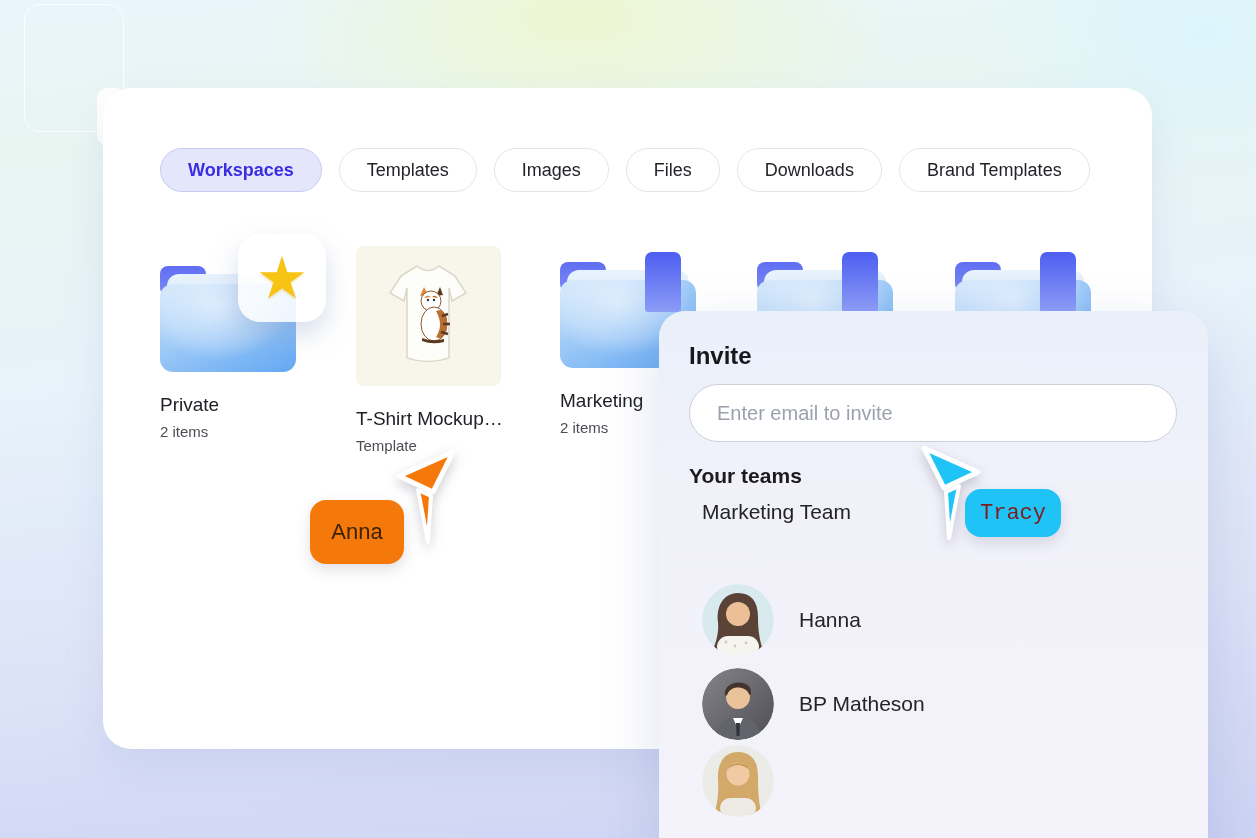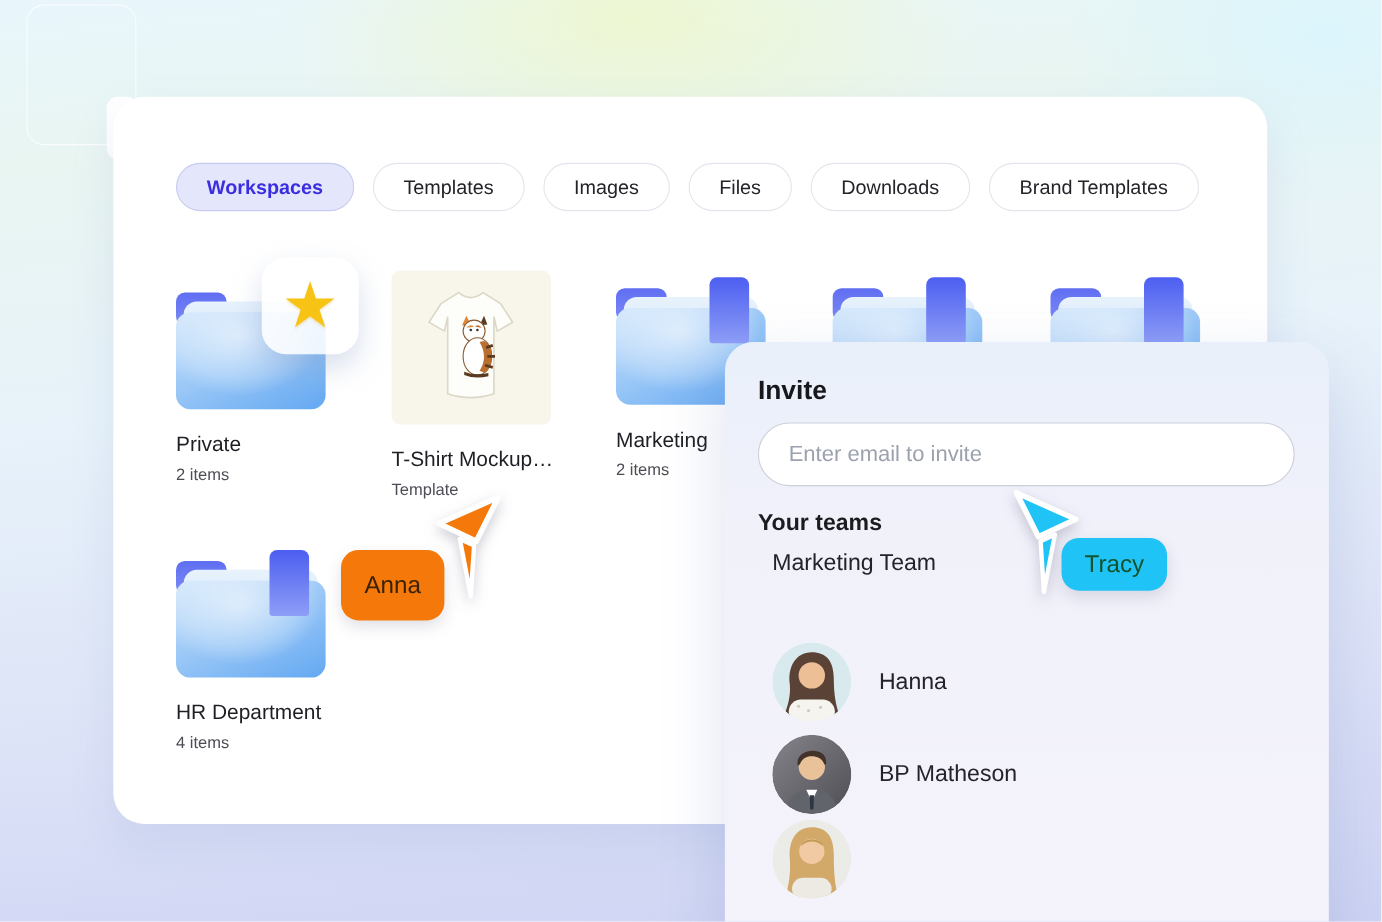--- a/index.html
+++ b/index.html
@@ -63,21 +63,21 @@
   .team-name { font-size:21px; color:#232329; }
   .avatar { width:72px; height:72px; border-radius:50%; overflow:hidden; flex:0 0 72px; }
   .avatar-initials { width:72px; height:72px; border-radius:50%; background:#0f62e6; color:#fff;
     display:flex; align-items:center; justify-content:center; font-size:23px; font-weight:700; letter-spacing:.5px; }
 
   
   .cursor-group { position:absolute; }
   .cursor-label { position:absolute; display:flex; align-items:center; justify-content:center;
     border-radius:16px; font-size:22px; font-weight:500; box-shadow:0 6px 14px rgba(90,90,120,.18); }
   .cursor-anna-label { left:0; top:54px; width:94px; height:64px; background:#f5790a; color:#3a2305; }
-  .cursor-tracy-label { left:45px; top:45px; width:96px; height:48px; background:#1fc3f6; color:#14532d; }
+  .cursor-tracy-label { left:45px; top:45px; width:96px; height:48px; background:#1fc3f6; color:#7f1d1d;font-family:Liberation Mono, monospace; }
   .cursor-svg { position:absolute; filter:drop-shadow(0 5px 6px rgba(60,60,90,.25)); }
 </style>
 </head>
 <body>
 
 <div id="stage">
   <div class="bg-glow-green"></div>
   <div class="bg-glow-cyan"></div>
   <div class="decor-outline"></div>
   <div class="decor-tab"></div>
@@ -149,30 +149,20 @@
     </div>
     <div class="tile" style="left:852px; top:164px;">
       <div class="folder">
         <div class="fi-tab"></div>
           <div class="fi-back"></div>
           <div class="fi-bookmark"></div>
           <div class="fi-body"></div>
       </div>
     </div>
 
-    <div class="tile" style="left:57px; top:412px;">
-      <div class="folder">
-        <div class="fi-tab"></div>
-          <div class="fi-back"></div>
-          <div class="fi-bookmark"></div>
-          <div class="fi-body"></div>
-      </div>
-      <div class="tile-label">HR Department</div>
-      <div class="tile-meta">4 items</div>
-    </div>
   </div>
 
   <div class="cursor-group" style="left:310px; top:446px; z-index:6;">
     <svg class="cursor-svg" style="left:83px; top:2px;" width="64" height="100" viewBox="0 0 64 100">
       <polygon points="60,4 6,28 40,44" fill="#f5790a" stroke="#fff" stroke-width="5" stroke-linejoin="round"></polygon>
       <polygon points="38,48 25,42 35,94" fill="#f5790a" stroke="#fff" stroke-width="4" stroke-linejoin="round"></polygon>
     </svg>
     <div class="cursor-label cursor-anna-label">Anna</div>
   </div>
 

